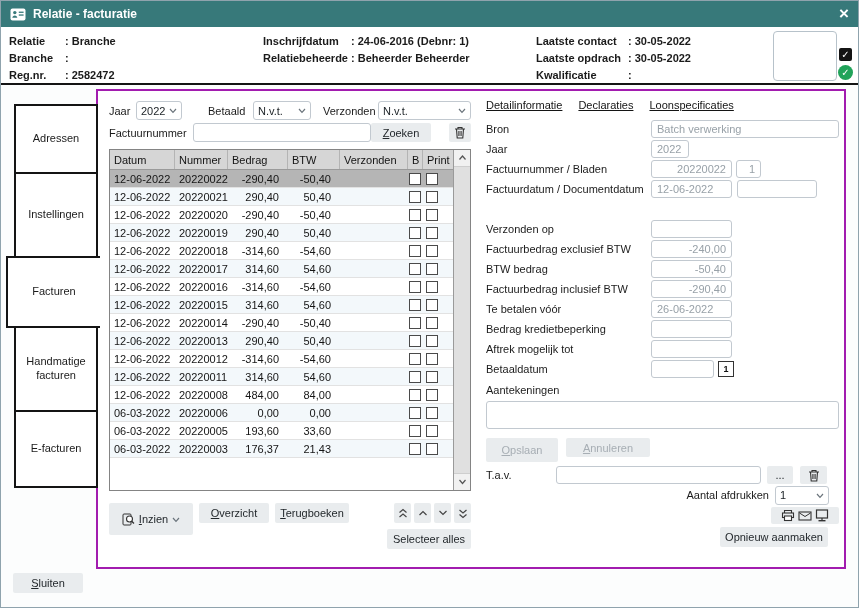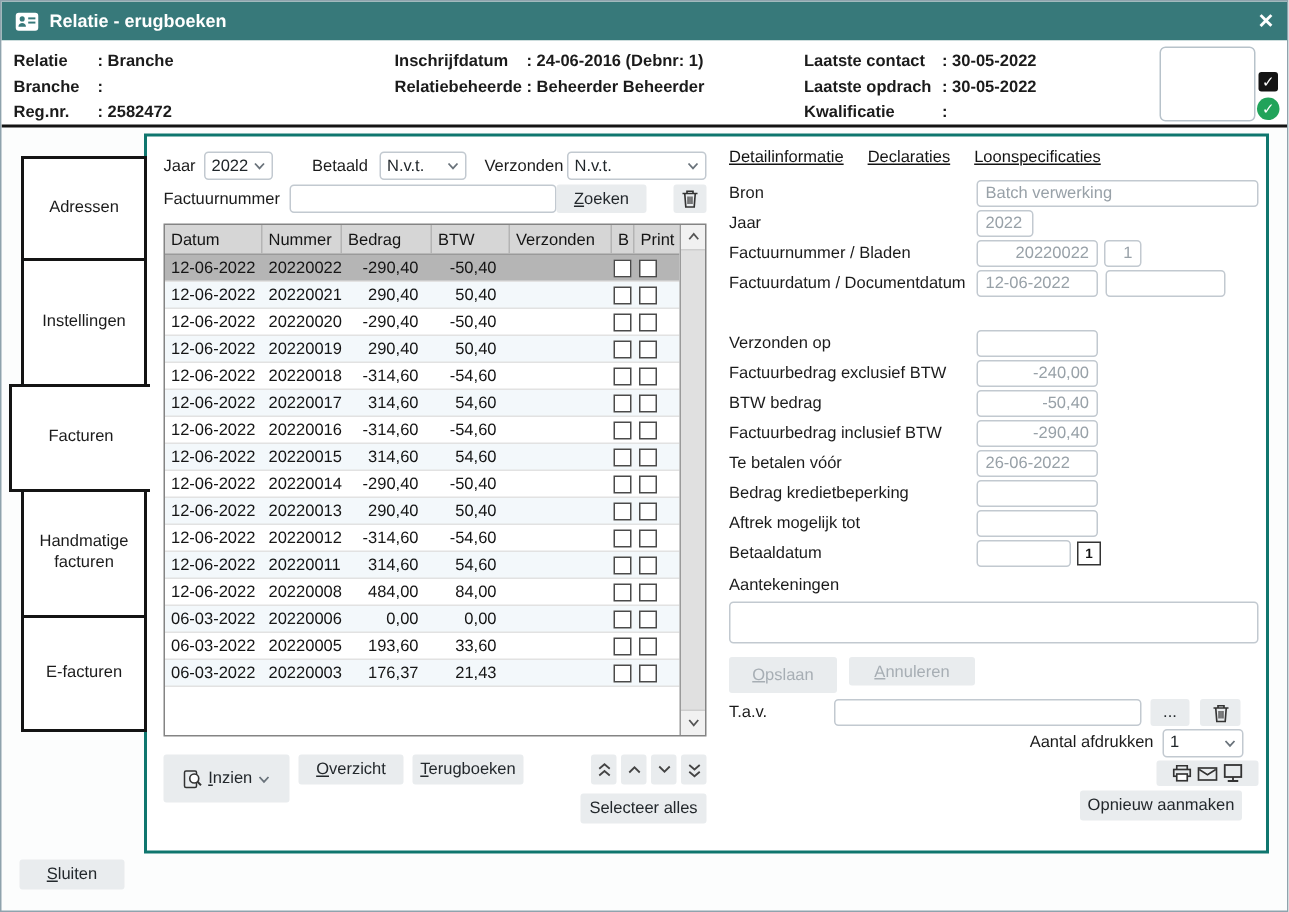--- a/index.html
+++ b/index.html
@@ -26,21 +26,21 @@
            border:1px solid #b7c2ca; border-radius:4px; background:#fff; }
   .cb-black { position:absolute; left:838px; top:21px; width:13px; height:13px;
               background:#141414; border-radius:2px; color:#fff; font-size:10px;
               display:flex; align-items:center; justify-content:center; }
   .ok-green { position:absolute; left:837px; top:38px; width:15px; height:15px;
               background:#21a35a; border-radius:50%; color:#fff; font-size:10px;
               display:flex; align-items:center; justify-content:center; }
 
   
   .panel { position:absolute; left:95px; top:88px; width:750px; height:480px;
-           border:2px solid #0f766e; background:#fff; box-sizing:border-box; }
+           border:2px solid #a21caf; background:#fff; box-sizing:border-box; }
 
   
   .tab { position:absolute; left:13px; width:84px; border:2px solid #141414;
          background:#fff; box-sizing:border-box; display:flex; align-items:center;
          justify-content:center; text-align:center; font-size:11px; color:#1b1b1b;
          z-index:5; line-height:1.25; padding:0 4px; }
   .tab.active { left:5px; width:94px; border-right:none; z-index:6; }
 
   
   .flabel { position:absolute; font-size:11px; color:#1b1b1b; height:20px;
@@ -108,21 +108,21 @@
   <div class="titlebar">
     <span>
       <svg width="16" height="13" viewBox="0 0 16 13">
           <rect x="0.5" y="0.5" width="15" height="12" rx="2" fill="#fff"></rect>
           <circle cx="4.8" cy="4.6" r="1.7" fill="#37797a"></circle>
           <path d="M2.3 9.8c0-1.5 1.2-2.4 2.5-2.4s2.5.9 2.5 2.4z" fill="#37797a"></path>
           <rect x="8.8" y="3.6" width="4.8" height="1.3" fill="#37797a"></rect>
           <rect x="8.8" y="6.4" width="4.8" height="1.3" fill="#37797a"></rect>
         </svg>
     </span>
-    <span class="title-text">Relatie - erugboeken</span>
+    <span class="title-text">Relatie - facturatie</span>
     <span class="close">×</span>
   </div>
 
   <div class="header">
     <div class="hcol hc1" style="left:8px">
       <div class="hrow">
           <span class="hlabel">Relatie</span>
           <span>: Branche</span>
         </div>
       <div class="hrow">

